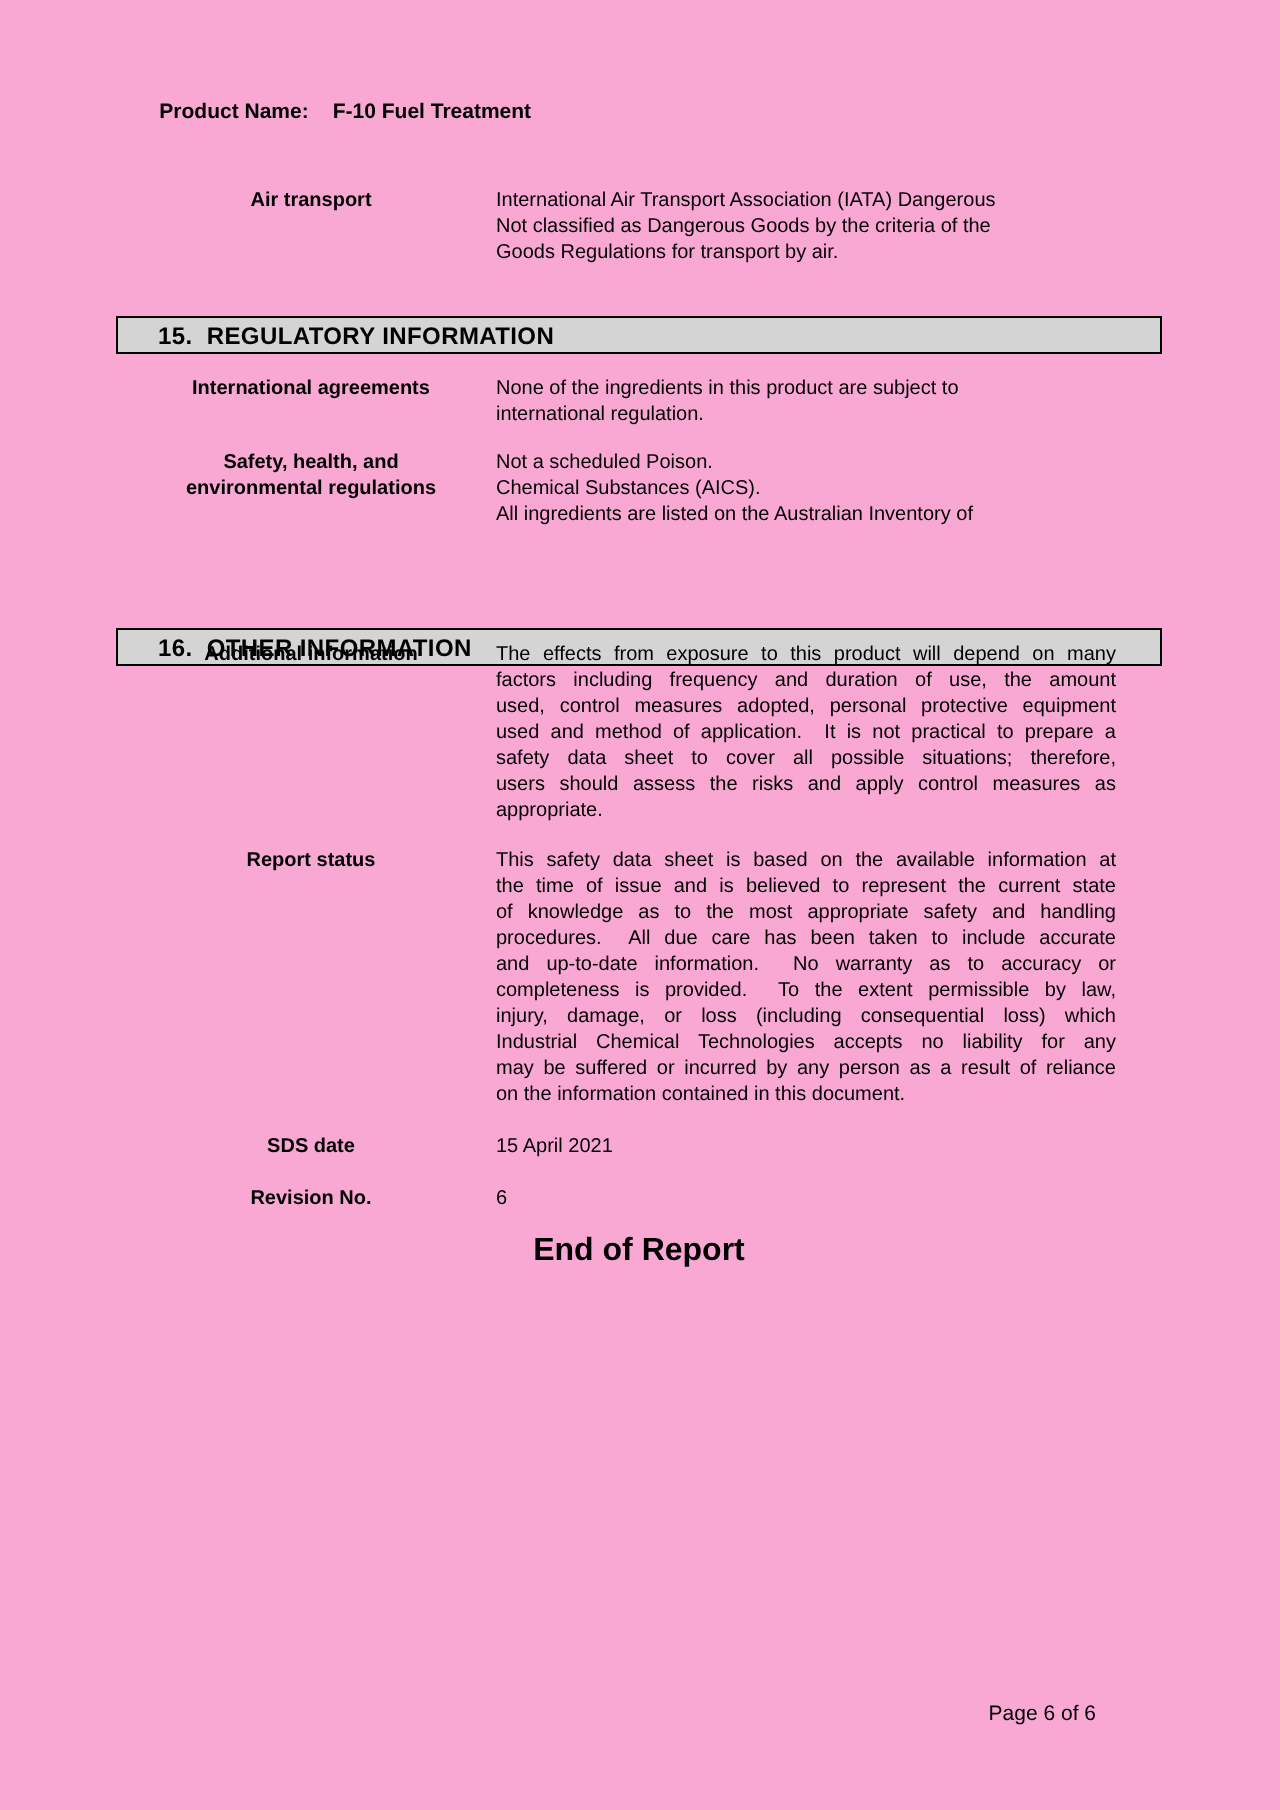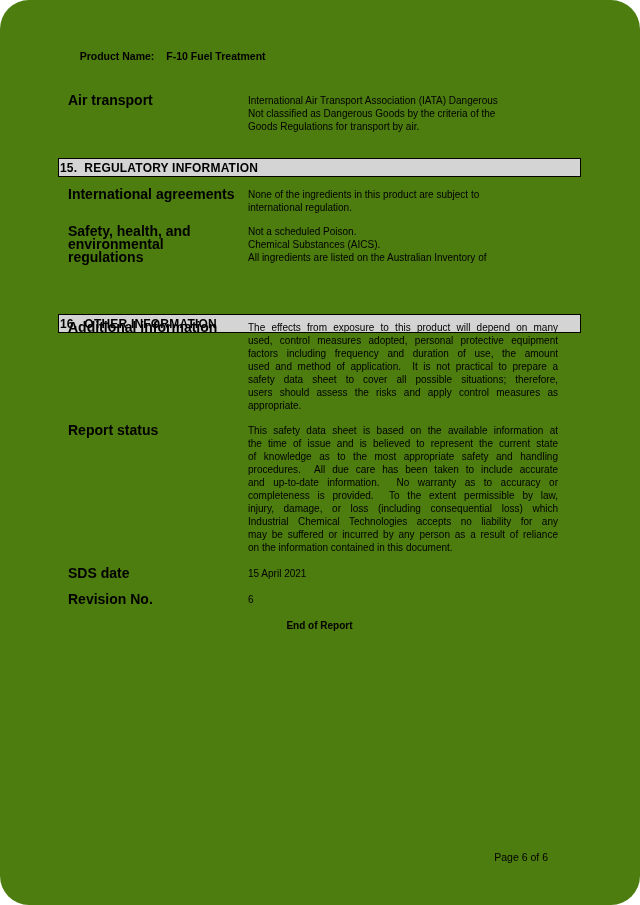--- a/index.html
+++ b/index.html
@@ -4,71 +4,71 @@
 <style>
   html,body{margin:0;padding:0;}
   body{
     width:640px;height:905px;
     background:#ffffff;
     font-family:"Liberation Sans","DejaVu Sans",sans-serif;
     color:#000;
     position:relative;
     overflow:hidden;
   }
-  .page{position:absolute;inset:0;background:#4d7c0f;border-radius:29px;}
+  .page{position:absolute;inset:0;background:#f9a8d4;}
 
   
   .doc-header{
     position:absolute;top:37px;left:68px;
     font-weight:bold;font-size:10.5px;line-height:13px;
     white-space:pre;
   }
   .doc-header .val{margin-left:12px;}
 
   
   .row{position:absolute;left:0;width:640px;}
   .row .label{
     position:absolute;left:68px;width:175px;
-    font-weight:bold;font-size:14px;line-height:13px;
+    font-weight:bold;font-size:10px;line-height:13px;text-align:center;
   }
   .row .value{
     position:absolute;left:248px;width:310px;
     font-size:10px;line-height:13px;
   }
   .ln{white-space:pre-wrap;}
   .justified .value .ln{text-align:justify;text-align-last:justify;}
   .justified .value .ln-last{text-align-last:left;}
 
   
   .section-bar{
     position:absolute;left:58px;width:523px;height:19px;
     background:#d4d4d4;border:1.5px solid #000;
     box-sizing:border-box;
     display:flex;align-items:center;
-    padding-left:1px;
+    padding-left:20px;
   }
   .section-bar span{
     font-weight:bold;font-size:12px;letter-spacing:0.2px;
     white-space:pre;
   }
   .bar-15{top:158px;}
   .bar-16{top:292px;margin-top:22px;}
 
   
   .row-air{top:94px;}
   .row-intl{top:188px;}
   .row-safety{top:225px;}
   .row-additional{top:321px;}
   .row-report{top:424px;}
   .row-sdsdate{top:567px;}
   .row-revision{top:593px;}
 
   .end-marker{
     position:absolute;top:619px;left:58px;width:523px;
-    text-align:center;font-weight:bold;font-size:10px;line-height:13px;
+    text-align:center;font-weight:bold;font-size:16px;line-height:13px;
   }
   .page-footer{
     position:absolute;top:851px;right:92px;
     font-size:10.5px;line-height:13px;
   }
 </style>
 </head>
 <body>
 
 <div class="page">
@@ -117,22 +117,22 @@
   <div class="section-bar bar-16">
     <span>16.  OTHER INFORMATION</span>
   </div>
 
   <div class="row row-additional justified">
     <div class="label">
         <div class="ln ln-last">Additional information</div>
       </div>
     <div class="value">
         <div class="ln">The effects from exposure to this product will depend on many</div>
+        <div class="ln">factors including frequency and duration of use, the amount</div>
         <div class="ln">used, control measures adopted, personal protective equipment</div>
-        <div class="ln">factors including frequency and duration of use, the amount</div>
         <div class="ln">used and method of application.  It is not practical to prepare a</div>
         <div class="ln">safety data sheet to cover all possible situations; therefore,</div>
         <div class="ln">users should assess the risks and apply control measures as</div>
         <div class="ln ln-last">appropriate.</div>
       </div>
   </div>
 
   <div class="row row-report justified">
     <div class="label">
         <div class="ln ln-last">Report status</div>

